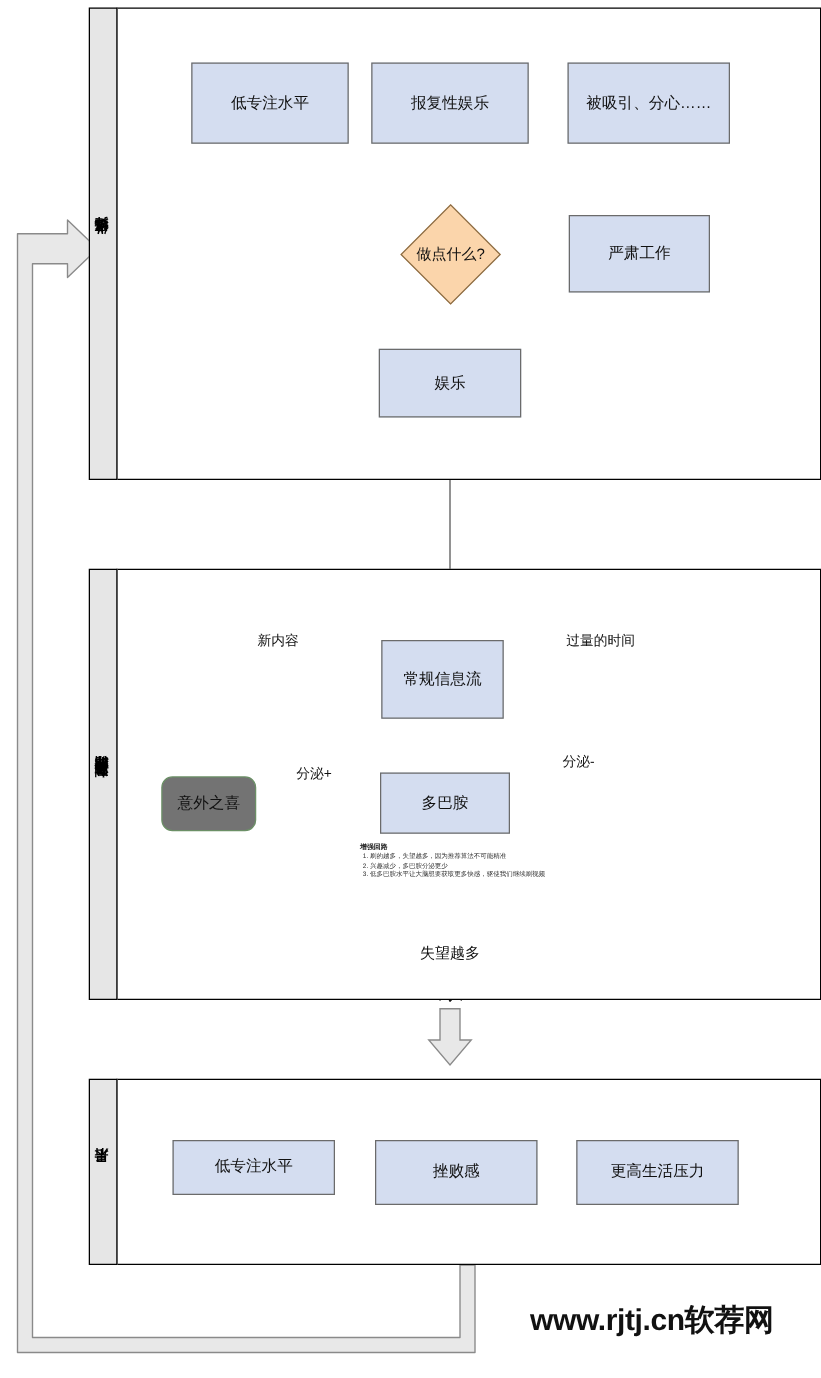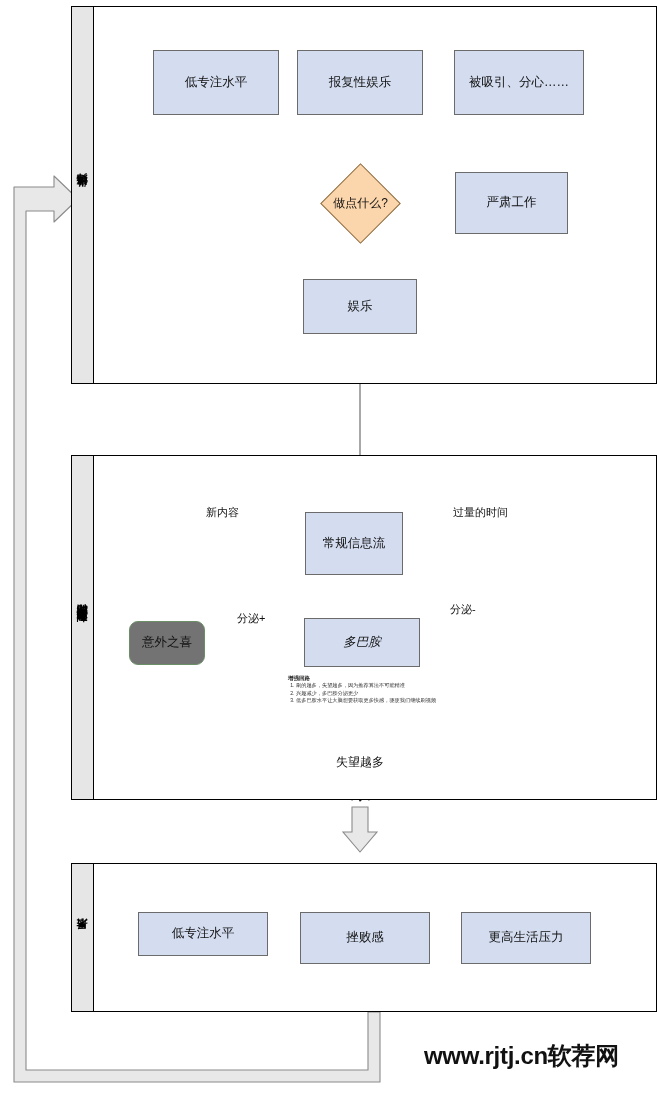--- a/index.html
+++ b/index.html
@@ -153,21 +153,21 @@
   <div class="lane-head" style="left:71px;top:455px;width:23px;height:345px;">
     <span>刺激与多巴胺的循环</span>
   </div>
 
   <div class="node proc" style="left:305px;top:512px;width:98px;height:63px;">
     <span>常规信息流</span>
   </div>
   <div class="node round" style="left:129px;top:621px;width:76px;height:44px;">
     <span>意外之喜</span>
   </div>
-  <div class="node proc" style="left:304px;top:618px;width:116px;height:49px;font-style:italic;">
+  <div class="node proc" style="left:304px;top:618px;width:104px;height:49px;">
     <span>多巴胺</span>
   </div>
 
   <div class="burst" style="left:299px;top:737px;width:122px;height:58px;">
     <div class="burst-label">失望越多</div>
   </div>
 
   <div class="elabel" style="left:206px;top:505px;">新内容</div>
   <div class="elabel" style="left:453px;top:505px;">过量的时间</div>
   <div class="elabel" style="left:237px;top:611px;">分泌+</div>

